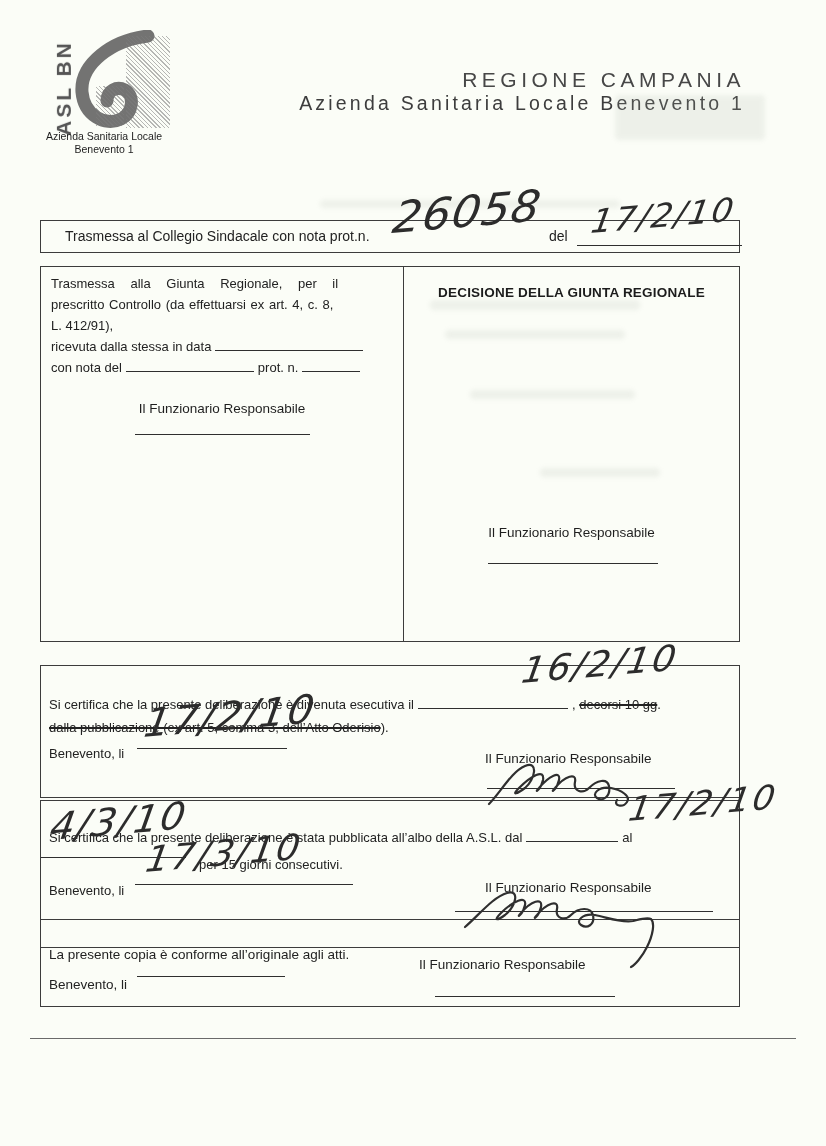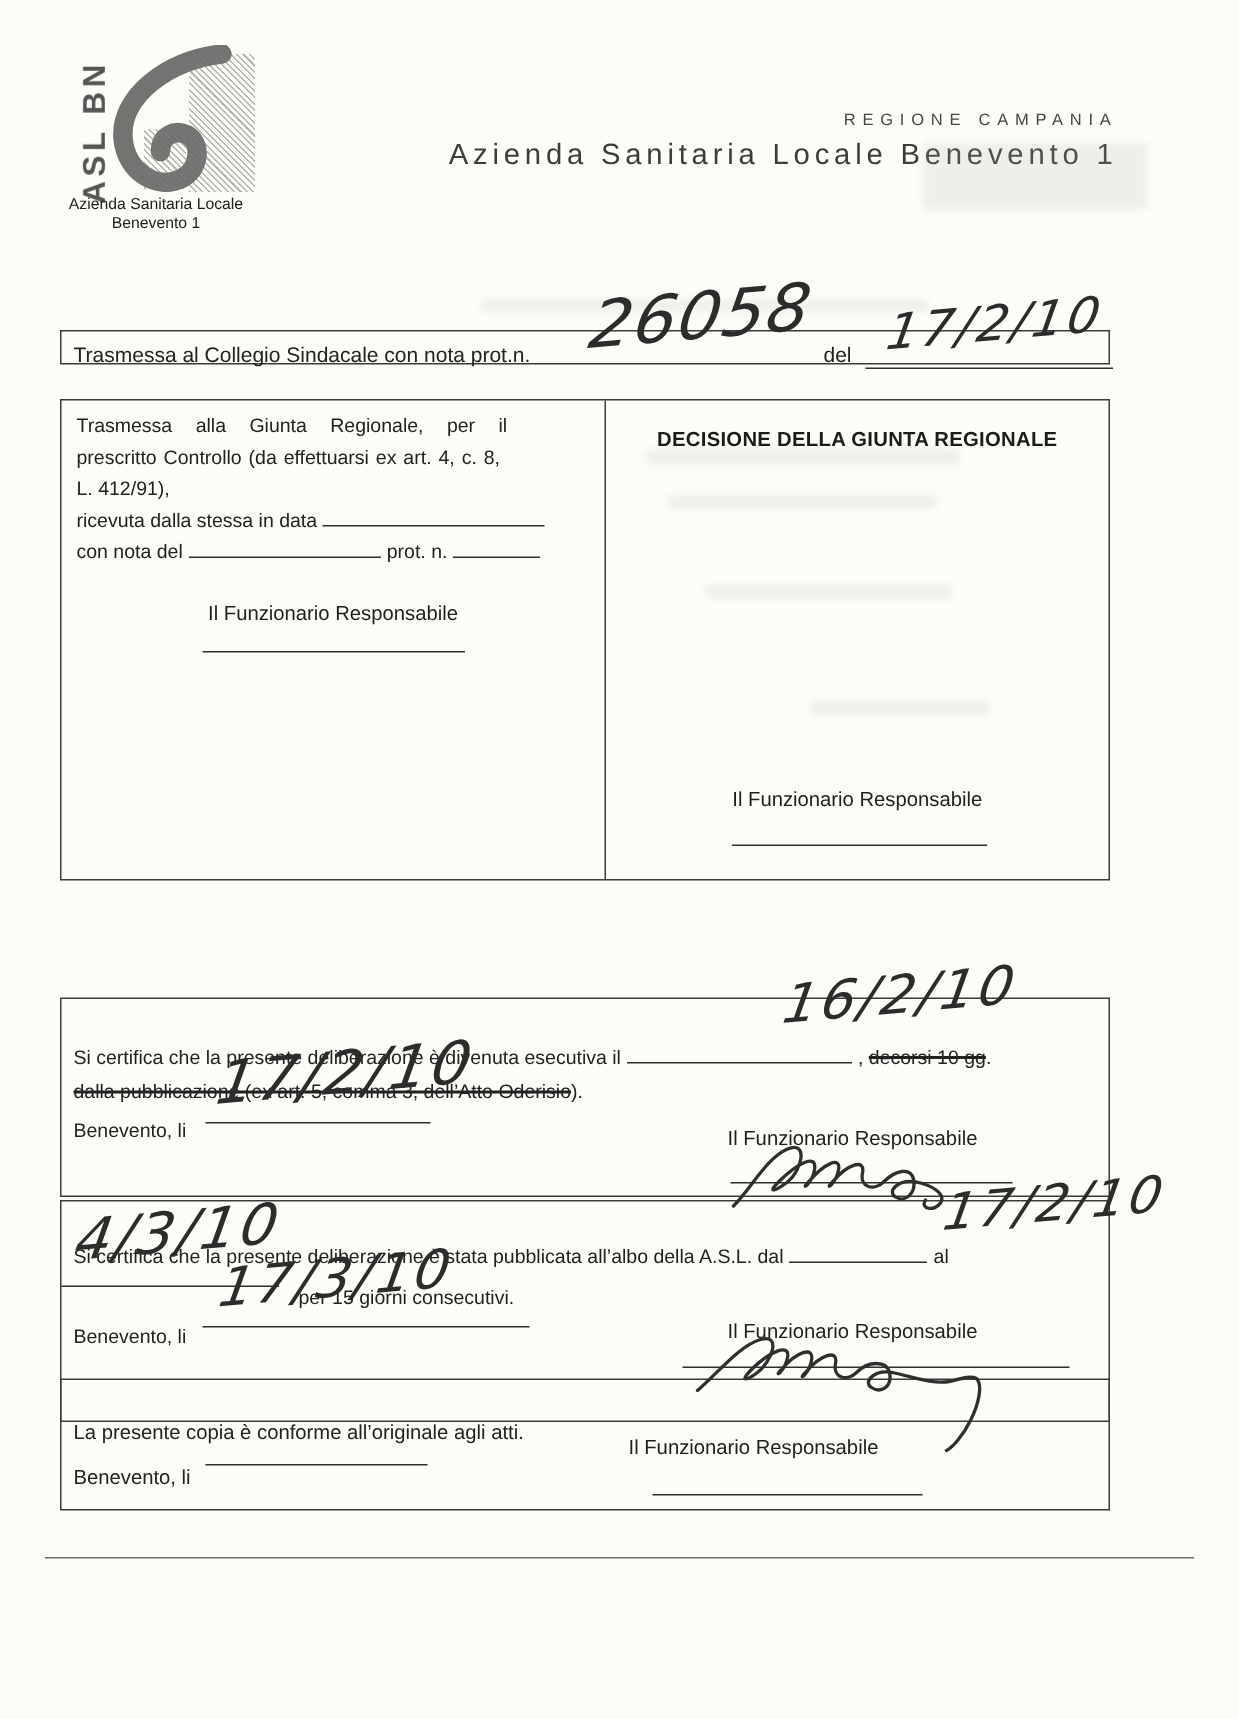--- a/index.html
+++ b/index.html
@@ -16,28 +16,28 @@
     transform:rotate(-90deg);transform-origin:center;
     font-weight:bold;font-size:21px;letter-spacing:3px;color:#555;
     filter:blur(.4px);white-space:nowrap;
   }
   .logo-noise{position:absolute;background:repeating-linear-gradient(45deg,#7d7d7d 0 1px,transparent 1px 3px);opacity:.55;}
   .ln1{left:96px;top:8px;width:44px;height:92px;}
   .ln2{left:66px;top:58px;width:28px;height:40px;}
   .logo-cap{position:absolute;left:0;width:148px;text-align:center;font-size:10.5px;color:#1d1d1d;line-height:13px;}
   .cap1{top:102px;} .cap2{top:115px;}
   .hdr{position:absolute;top:70px;right:81px;text-align:right;color:#474747;}
-  .hdr-region{font-size:11px;letter-spacing:4.5px;line-height:20px;}
+  .hdr-region{font-size:21px;letter-spacing:4.5px;line-height:20px;}
   .hdr-org{font-size:19.5px;letter-spacing:3.2px;line-height:26px;color:#3d3d3d;text-align:center;}
   
   .smudge{position:absolute;background:#a9b2a6;opacity:.16;filter:blur(2.5px);border-radius:4px;}
   
   .box{position:absolute;left:40px;width:700px;border:1.5px solid #3c3c3c;box-sizing:border-box;}
-  .box1{top:220px;height:23px;font-size:14px;line-height:30px;padding-left:8px;}
-  .box2{top:266px;height:321px;}
+  .box1{top:220px;height:33px;font-size:14px;line-height:30px;padding-left:24px;}
+  .box2{top:266px;height:376px;}
   .box3{top:665px;height:133px;font-size:13px;}
   .box4{top:800px;height:148px;font-size:13px;}
   .box5{top:919px;height:88px;font-size:13.5px;}
   .divider{position:absolute;left:362px;top:0;bottom:0;border-left:1.5px solid #3c3c3c;}
   .col-left{position:absolute;left:0;top:0;width:362px;box-sizing:border-box;padding:6px 10px;font-size:13px;line-height:21px;}
   .col-right{position:absolute;left:363px;top:0;right:0;bottom:0;}
   .nowrap{white-space:nowrap;}
   .jwide{word-spacing:12px;white-space:nowrap;}
   .jtight{word-spacing:1px;white-space:nowrap;}
   .blank{display:inline-block;border-bottom:1.5px solid #2f2f2f;height:13px;vertical-align:baseline;margin:0 4px;}

